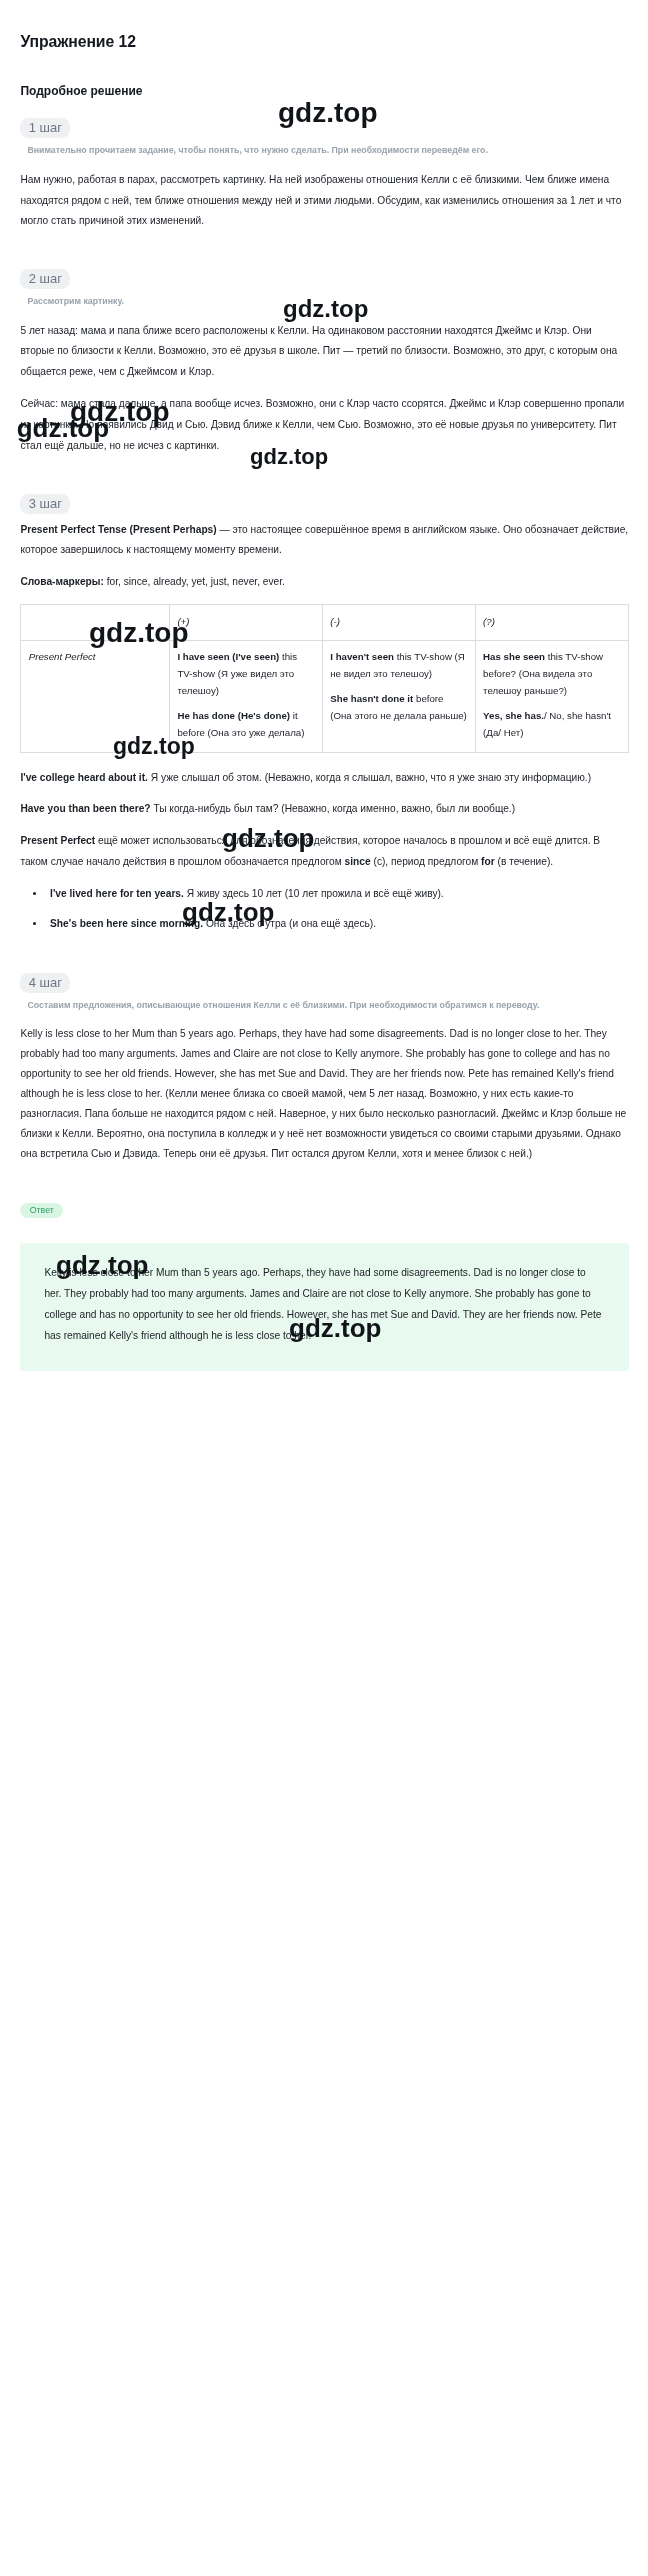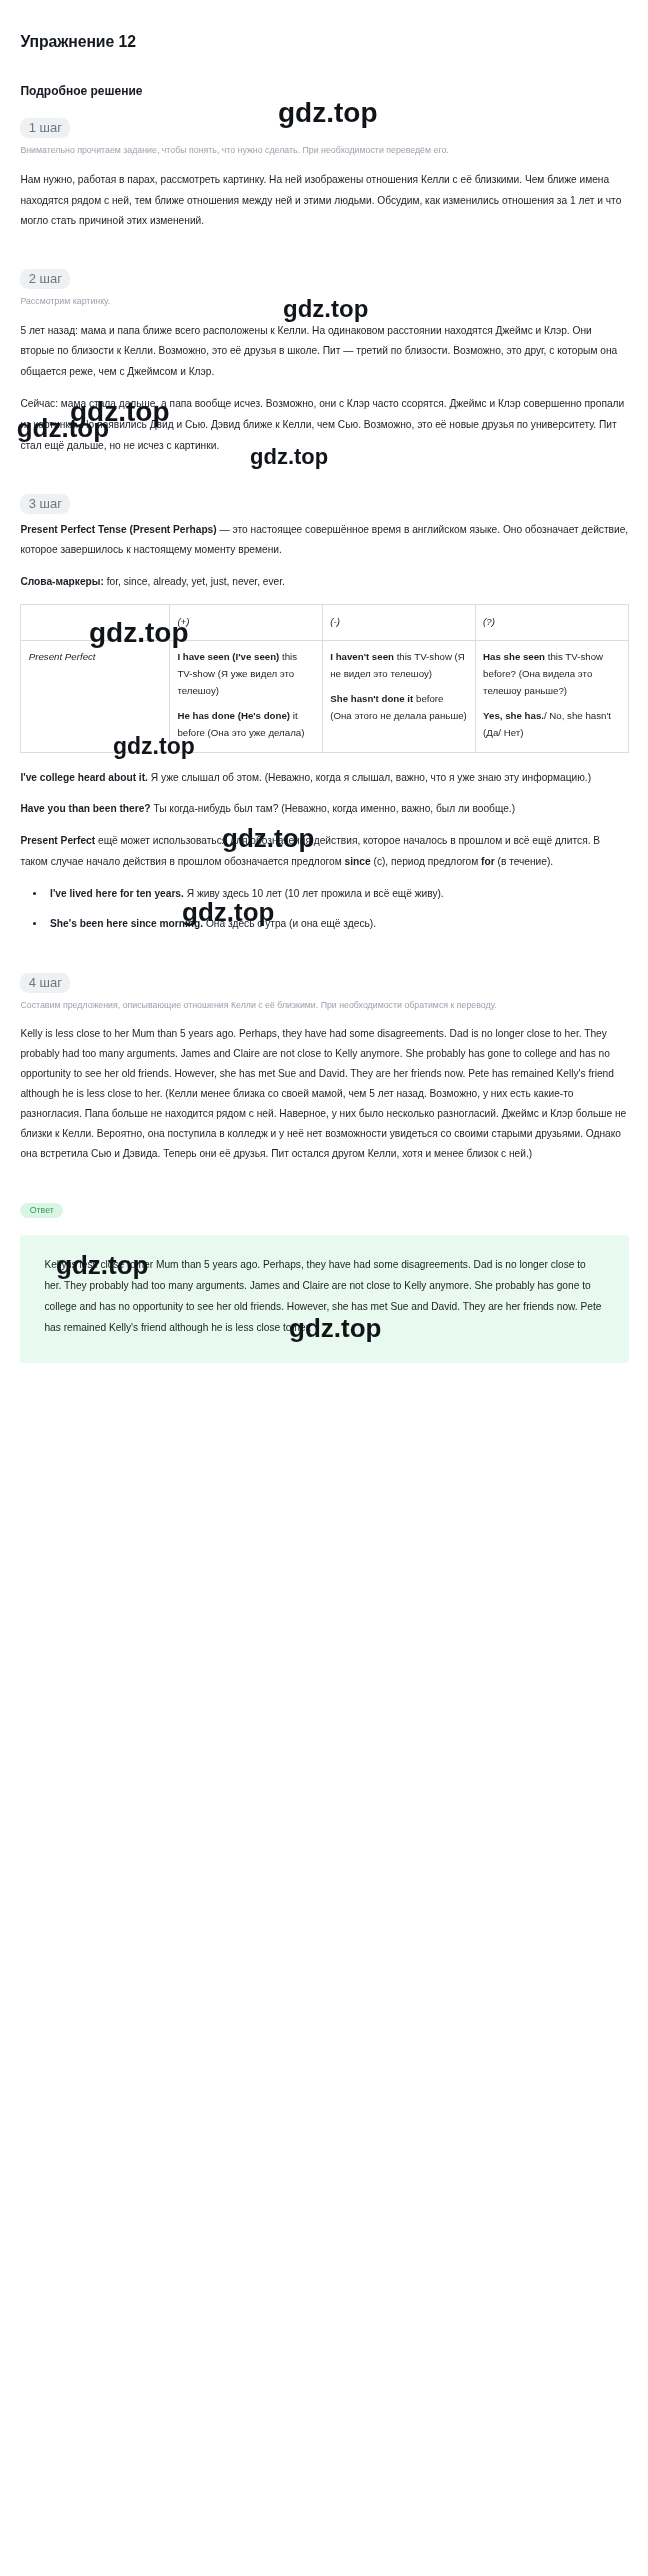--- a/index.html
+++ b/index.html
@@ -37,22 +37,23 @@
     padding: 2.8px 8.3px 2.8px 8.3px;
     margin: 26px 0 5.6px 0;
     line-height:1.1;
   }
   .step-badge.first { margin-top: 20.4px; }
 
   .step-note {
     font-size: 8.8px;
     color:#9aa3ad;
     line-height:1.45;
-    margin: 0 0 13px 0;
+    margin: 0 0 13px 7px;
     max-width: 556px;
+    font-weight: bold;
   }
 
   p.body {
     font-size: 10.2px;
     line-height: 2.05;
     margin: 0 0 11px 0;
     color:#1b1f26;
   }
   p.body.tight { line-height:1.95; }
 
@@ -89,21 +90,21 @@
   ul.bullets li::marker { color:#1b1f26; }
 
   
   .answer-badge {
     display:inline-block;
     background:#d9f5e3;
     color:#2e9e63;
     font-size:8.8px;
     border-radius:8.3px;
     padding:2.8px 9.3px;
-    margin: 28px 0 17px 0;
+    margin: 28px 0 25px 0;
     line-height:1.1;
   }
   .answer-box {
     background:#e8f9ef;
     border-radius: 3.7px;
     padding: 20.4px 24px 24px 24px;
     margin-bottom: 9.3px;
   }
   .answer-box p {
     font-size: 10.2px;

